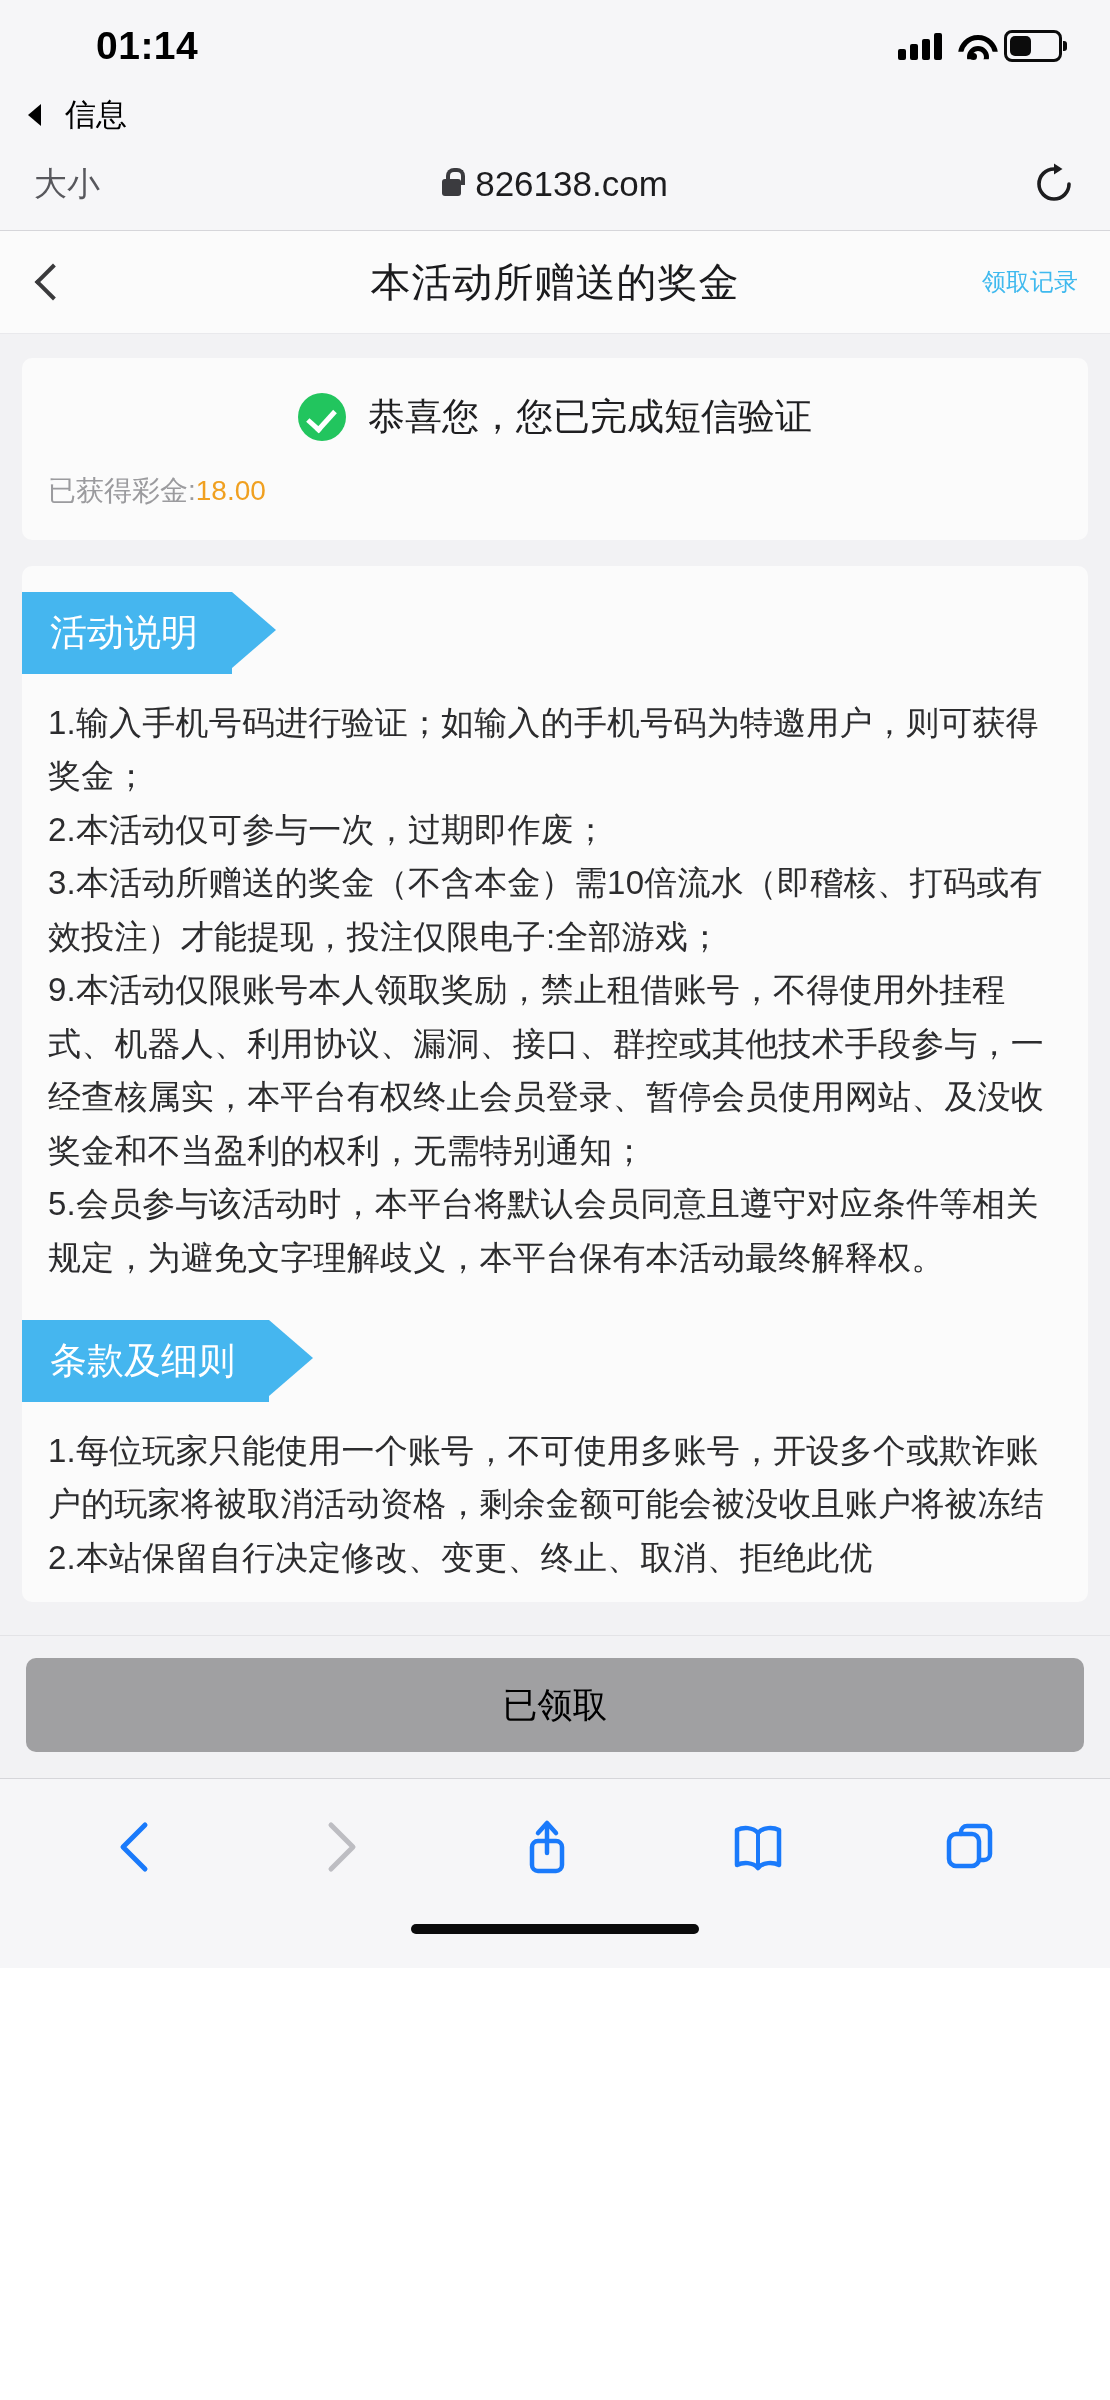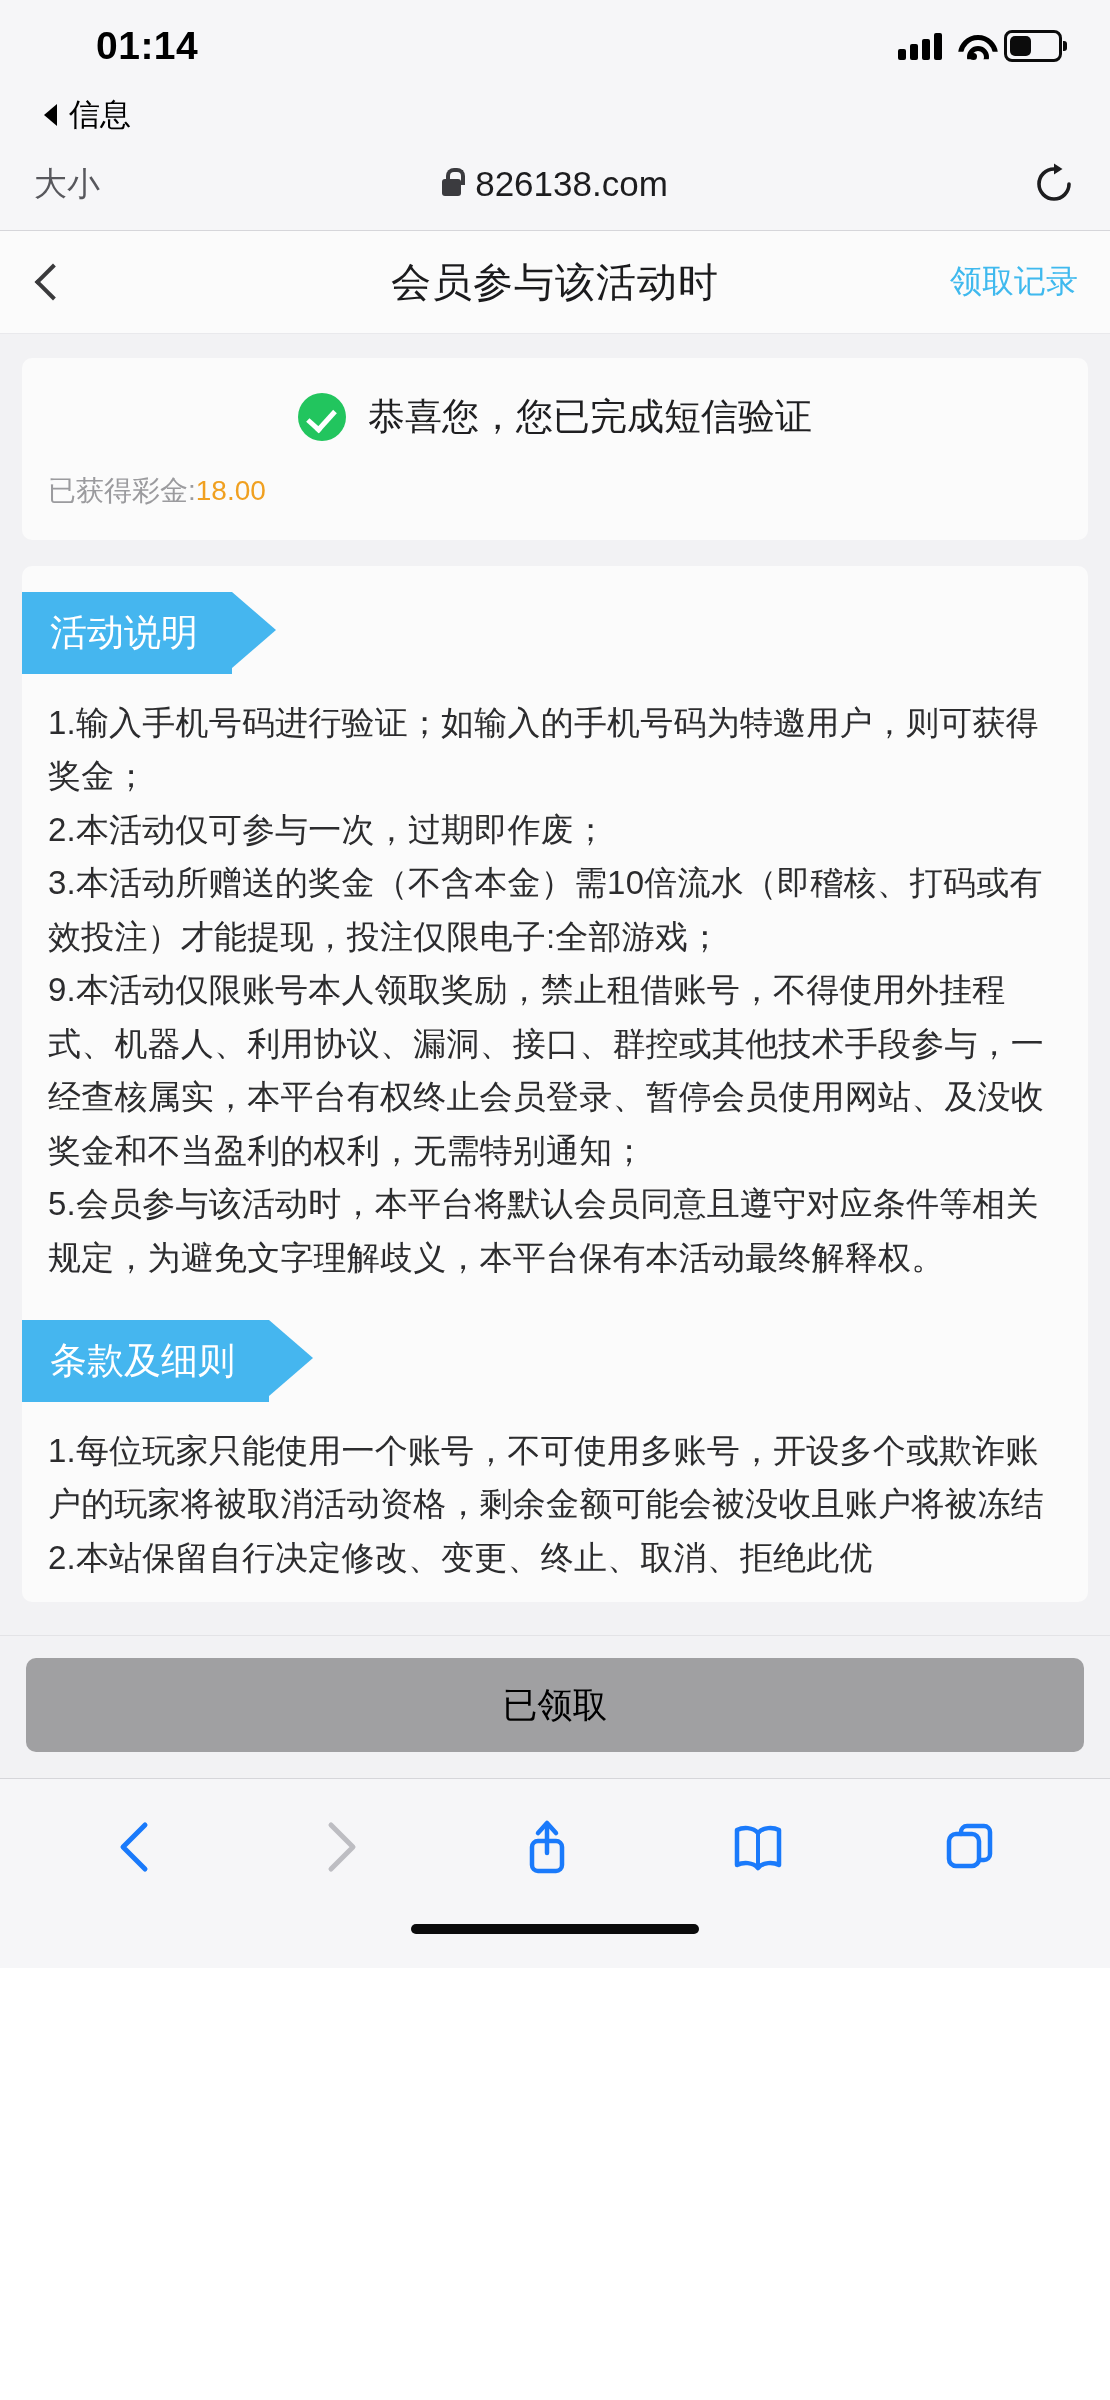--- a/index.html
+++ b/index.html
@@ -120,24 +120,24 @@
     bottom: 3px;
     width: 40%;
     background: #000;
     border-radius: 5px;
   }
 
   
   .back-app {
     height: 46px;
     background: #f6f6f8;
-    padding-left: 44px;
-    display: flex;
-    align-items: center;
-    gap: 12px;
+    padding-left: 28px;
+    display: flex;
+    align-items: center;
+    gap: 24px;
     flex: 0 0 auto;
   }
   .back-app .tri {
     width: 0; height: 0;
     border-top: 11px solid transparent;
     border-bottom: 11px solid transparent;
     border-right: 13px solid #000;
   }
   .back-app .lbl {
     font-size: 31px;
@@ -222,21 +222,21 @@
     position: absolute;
     left: 0; right: 0;
     text-align: center;
     font-size: 40px;
     color: #1b1b1d;
     letter-spacing: 1px;
     pointer-events: none;
   }
   .head-link {
     margin-left: auto;
-    font-size: 32px;
+    font-size: 24px;
     color: #3fb9ee;
     z-index: 2;
   }
 
   
   .content {
     flex: 1 1 auto;
     overflow: hidden;
     background: #f2f2f4;
     padding: 24px 22px 0 22px;
@@ -408,21 +408,21 @@
     <span class="reload">
       <svg width="44" height="44" viewBox="0 0 44 44">
         <path d="M22 7 A15 15 0 1 0 37 22" fill="none" stroke="#1d1d1f" stroke-width="3.6" stroke-linecap="round"></path>
         <path d="M22 1.5 L22 12.5 L30.5 7 Z" fill="#1d1d1f"></path>
       </svg>
     </span>
   </div>
 
   <div class="page-head">
     <span class="chev-left"></span>
-    <span class="page-title">会员参与该活动时</span>
+    <span class="page-title">本活动所赠送的奖金</span>
     <span class="head-link">领取记录</span>
   </div>
 
   <div class="content">
 
     <div class="card">
       <div class="success-row">
         <span class="check"></span>
         <span class="success-text">恭喜您，您已完成短信验证</span>
       </div>

